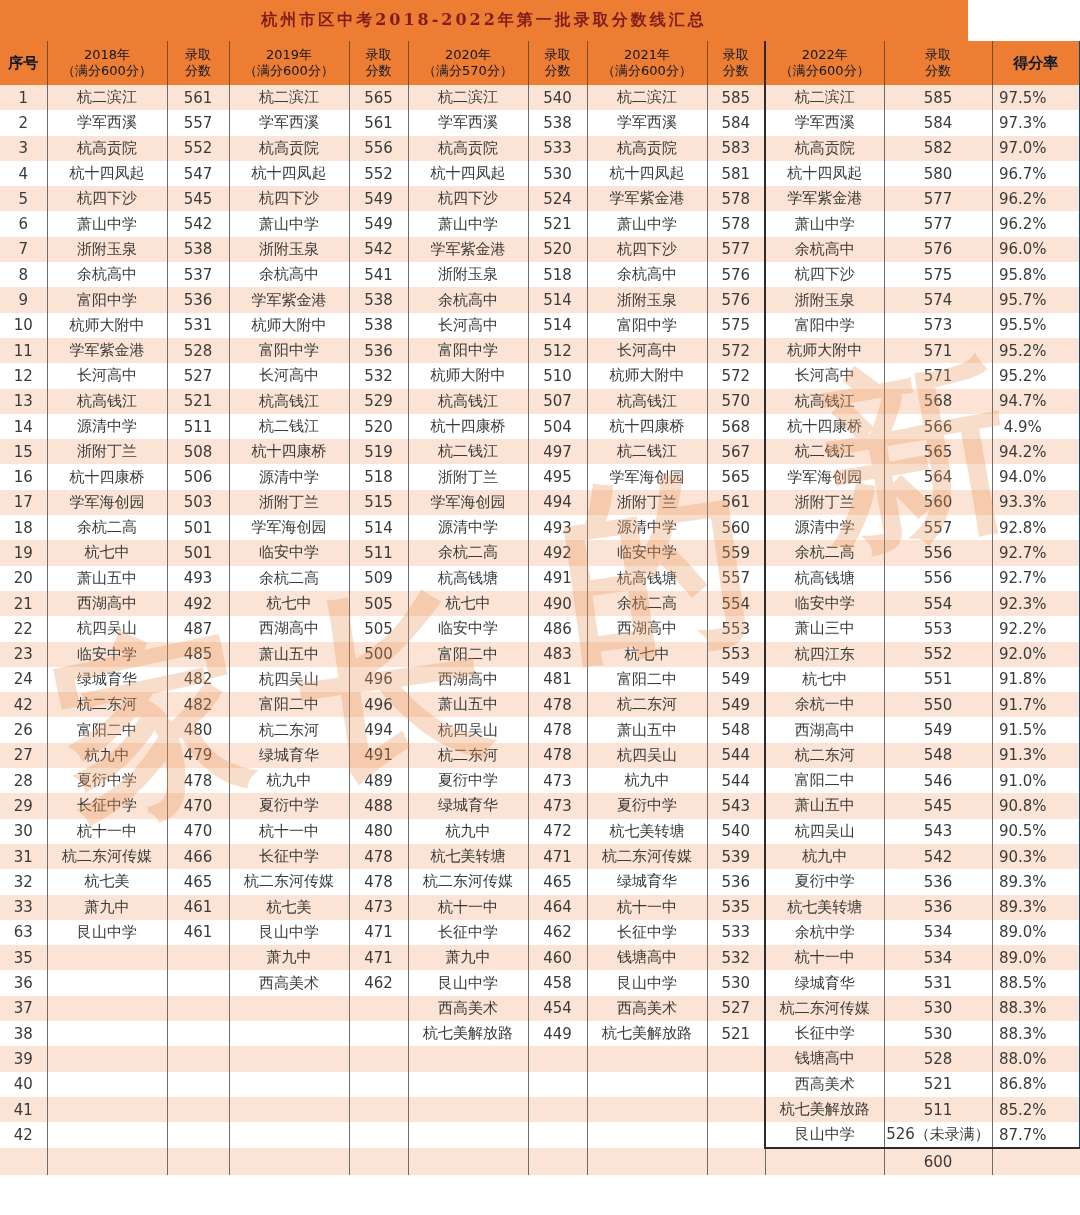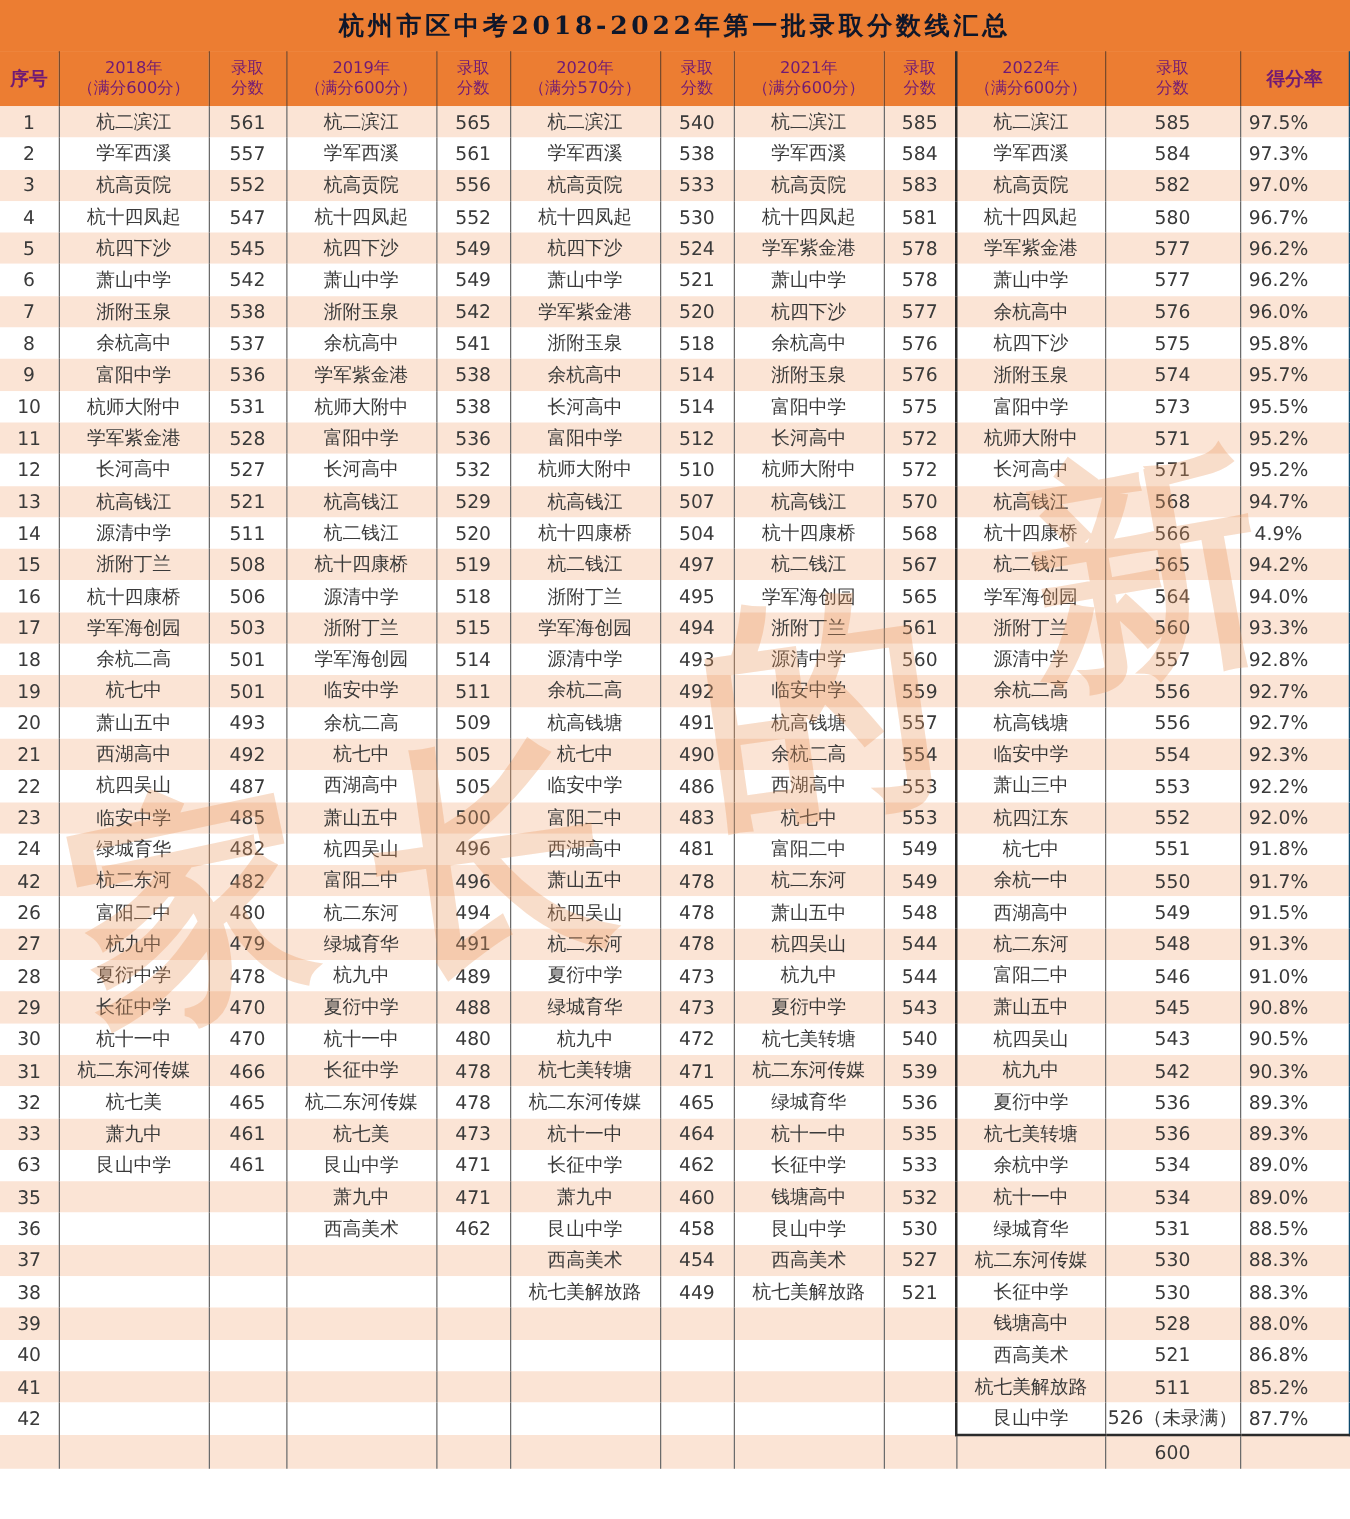--- a/index.html
+++ b/index.html
@@ -2,33 +2,33 @@
 <html><head>
 <meta charset="utf-8">
 <style>
   html, body { margin: 0; padding: 0; }
   body {
     width: 1080px; height: 1215px; overflow: hidden; background: #ffffff;
     font-family: "DejaVu Sans", "Liberation Sans", sans-serif;
     position: relative;
   }
   .title-bar {
-    position: absolute; left: 0; top: 0; width: 1080px; height: 41px;
-    background: #ec7d32; color: #0f172a;
+    position: absolute; left: 0; top: 0; width: 968px; height: 41px;
+    background: #ec7d32; color: #7f1d1d;
     display: flex; align-items: center; justify-content: center;
     font-family: "DejaVu Serif", "Liberation Serif", serif;
-    font-size: 20px; letter-spacing: 3px; font-weight: bold;
+    font-size: 16px; letter-spacing: 3px; font-weight: bold;
     border-bottom: 1px solid #f2a46b;
   }
   table {
     position: absolute; left: 0; top: 41px;
     border-collapse: collapse; table-layout: fixed; width: 1080px;
   }
   th {
-    background: #ec7d32; color: #701a75; font-weight: normal;
+    background: #ec7d32; color: #0f172a; font-weight: normal;
     font-size: 13px; line-height: 16px; height: 44px; padding: 0;
     border-left: 1px solid #7a4a2a; text-align: center;
   }
   th:first-child { border-left: none; font-size: 15px; font-weight: bold; }
   th.rate { font-size: 15px; font-weight: bold; }
   td {
     height: 25.3px; padding: 0; font-size: 15px; color: #3a3a3a;
     text-align: center; border-left: 1px solid #6b6b6b; white-space: nowrap;
   }
   td:first-child { border-left: none; }

